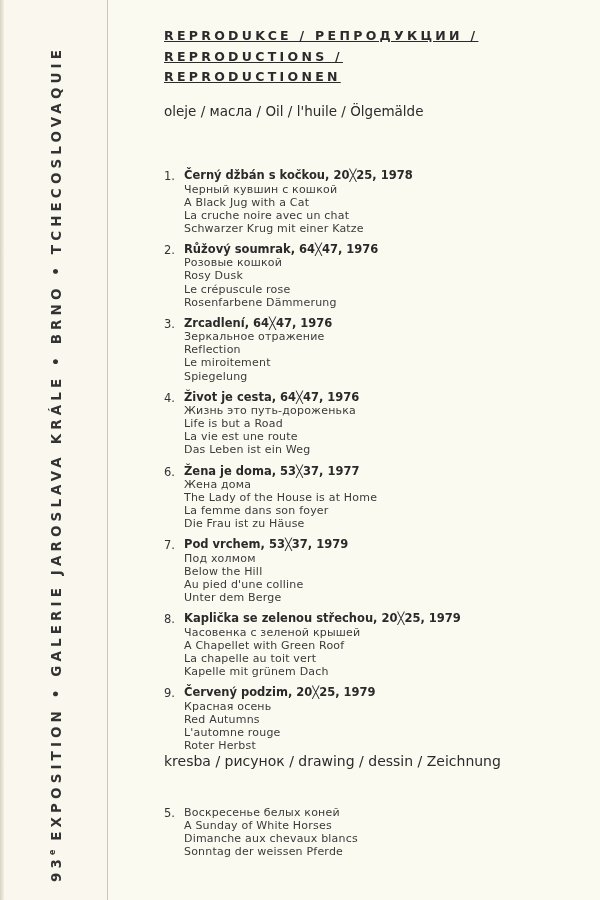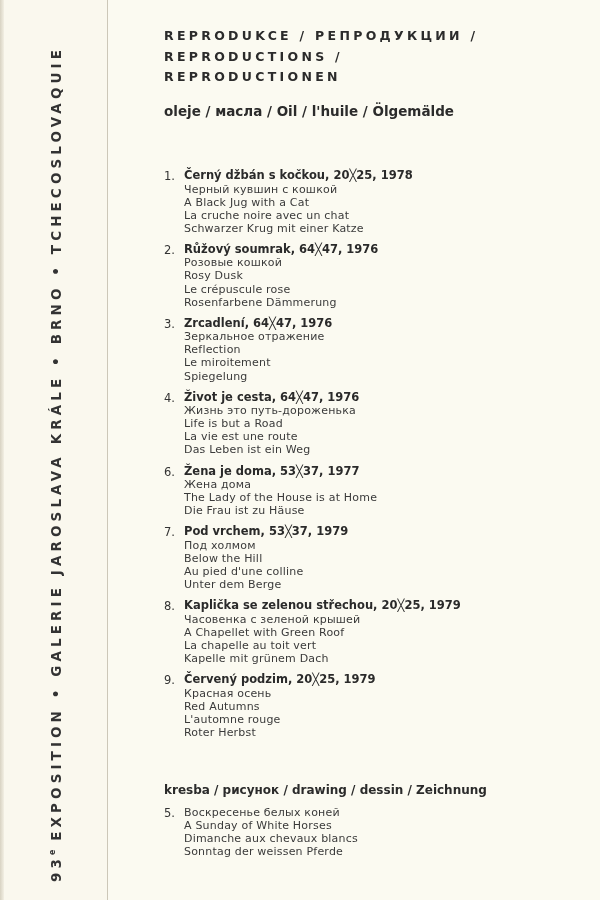--- a/index.html
+++ b/index.html
@@ -32,27 +32,28 @@
     letter-spacing:4.1px;
     color:#333;
     width:860px;
   }
   .vertical sup { font-size:8px; letter-spacing:0; vertical-align:top; }
   .content { position:absolute; left:164px; top:0; width:430px; }
   .title {
     position:absolute; top:26px; left:0;
     font-weight:bold; font-size:12.5px; letter-spacing:3.3px; line-height:20.5px;
     color:#2b2b2b;
+    text-decoration:underline;
   }
   .section-heading {
     position:absolute; left:0;
-    font-weight:bold; font-size:13.5px; color:#2b2b2b; white-space:nowrap;
+    font-weight:normal; font-size:13.5px; color:#2b2b2b; white-space:nowrap;
   }
   .sec-oil { top:103px; }
-  .sec-drawing { top:783px; font-size:12px; }
+  .sec-drawing { top:753px; font-size:14px; }
   .items { position:absolute; left:0; }
   .items-oil { top:161px; }
   .items-drawing { top:806px; }
   .item { position:relative; padding-left:20px; margin-bottom:6.3px; }
   .item .num {
     position:absolute; left:0; top:0; font-size:11.5px; color:#333;
   }
   .item .head {
     font-weight:bold; font-size:11.5px; line-height:13.5px; color:#2a2a2a; white-space:nowrap;margin-top:8px;
   }
@@ -110,20 +111,21 @@
         <div class="line">Жизнь это путь-дороженька</div>
         <div class="line">Life is but a Road</div>
         <div class="line">La vie est une route</div>
         <div class="line">Das Leben ist ein Weg</div>
       </div>
     <div class="item">
         <span class="num">6.</span>
         <div class="head">Žena je doma, 53╳37, 1977</div>
         <div class="line">Жена дома</div>
         <div class="line">The Lady of the House is at Home</div>
+        <div class="line">La femme dans son foyer</div>
         <div class="line">Die Frau ist zu Häuse</div>
       </div>
     <div class="item">
         <span class="num">7.</span>
         <div class="head">Pod vrchem, 53╳37, 1979</div>
         <div class="line">Под холмом</div>
         <div class="line">Below the Hill</div>
         <div class="line">Au pied d'une colline</div>
         <div class="line">Unter dem Berge</div>
       </div>

